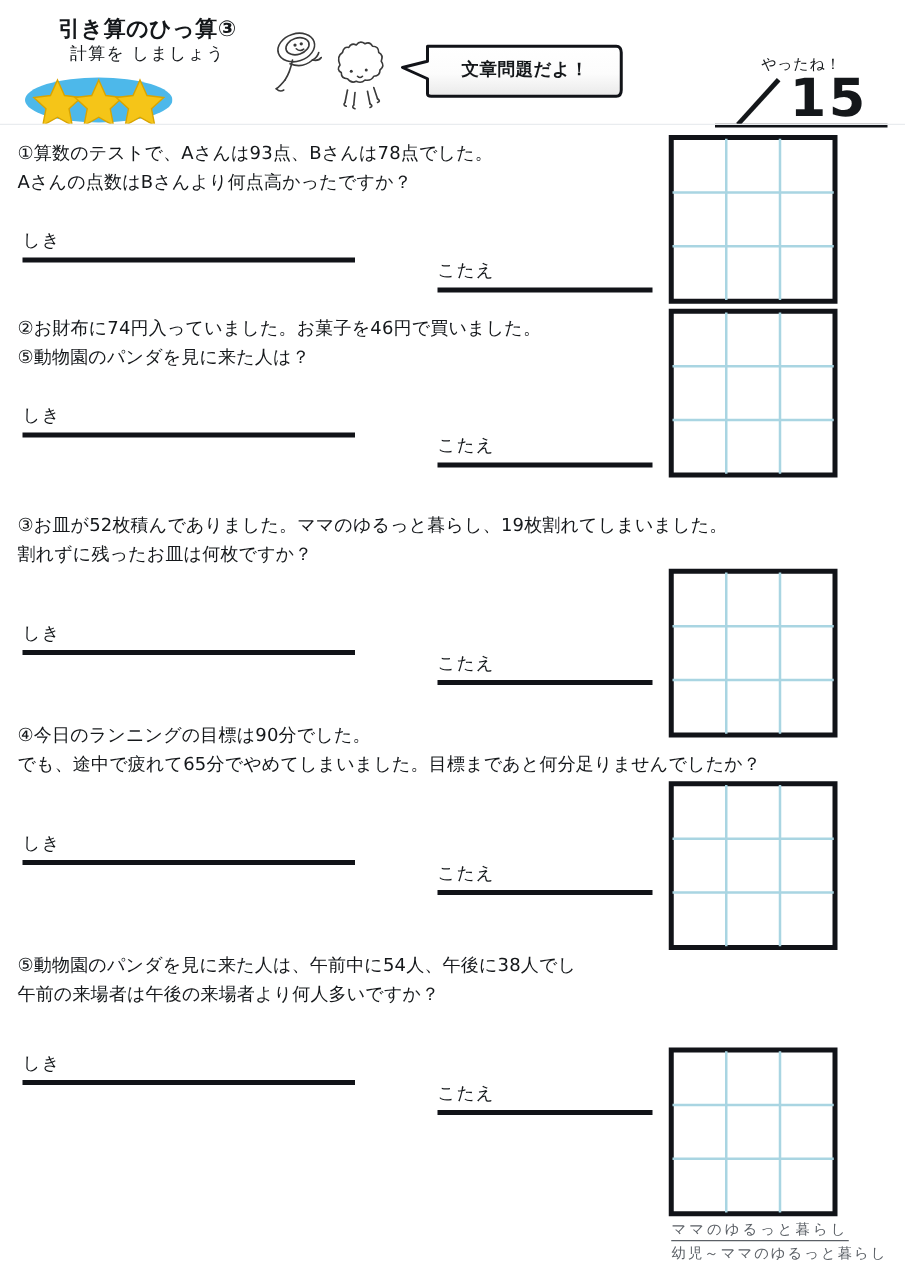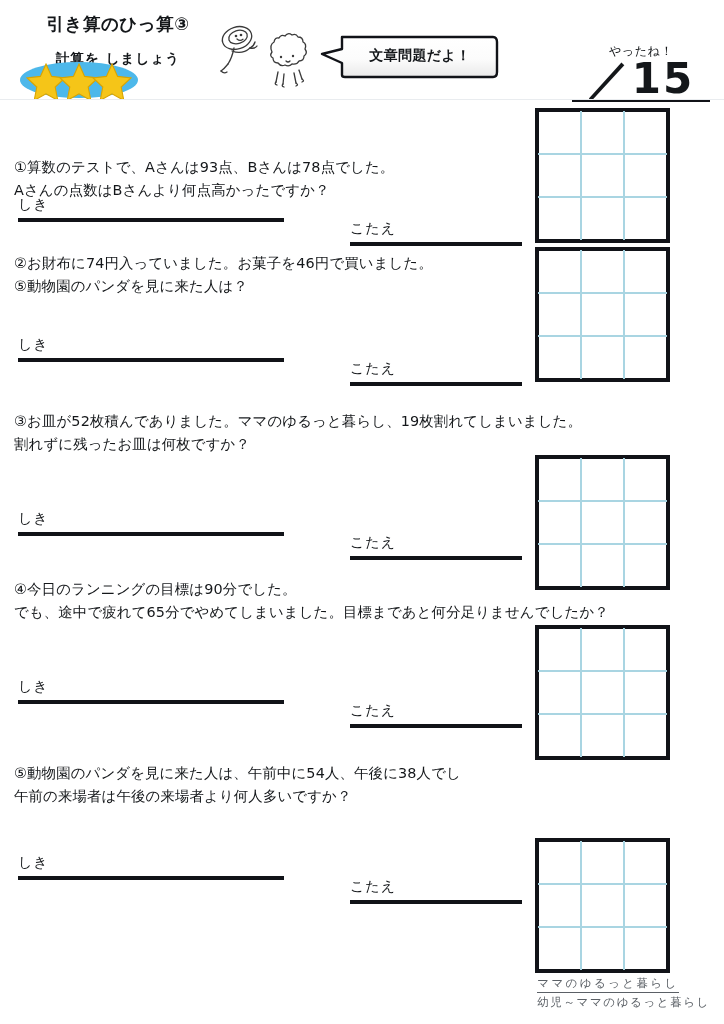--- a/index.html
+++ b/index.html
@@ -30,23 +30,23 @@
   }
   #worksheet-title {
     font-size: 17.5px;
     font-weight: 600;
     letter-spacing: .5px;
     line-height: 1.15;
     white-space: nowrap;
   }
   #worksheet-subtitle {
     font-size: 13.5px;
-    font-weight: 700;
+    font-weight: 400;
     letter-spacing: 1.1px;
-    margin-top: 16px;
+    margin-top: 0;
     white-space: nowrap;
   }
   #stars-badge {
     position: absolute;
     left: 20px; top: 61px;
     width: 118px; height: 38px;
   }
   #mascot-art {
     position: absolute;
     left: 208px; top: 22px;
@@ -118,21 +118,20 @@
     letter-spacing: .15px;
     font-weight: 500;
   }
   .q-line { white-space: nowrap; }
 
   .answer-row {
     position: absolute;
     left: 0;
     width: 724px;
     height: 44px;
-    margin-top: 12px;
   }
   .field { position: absolute; }
   .field-label {
     position: absolute;
     left: 0; top: 0;
     font-size: 14px;
     letter-spacing: 1px;
     font-weight: 500;
     white-space: nowrap;
   }
@@ -265,21 +264,21 @@
   <div id="score-block">
     <div id="score-praise">やったね！</div>
     <div id="score-total">／15</div>
     <div id="score-rule"></div>
   </div>
 
   <div id="header-divider"></div>
 </div>
 
 <div class="question" style="top:112px;">
-  <div class="q-text" style="top:0;margin-top:44px;">
+  <div class="q-text" style="top:0;">
     <div class="q-line">①算数のテストで、Aさんは93点、Bさんは78点でした。</div>
     <div class="q-line">Aさんの点数はBさんより何点高かったですか？</div>
   </div>
   <div class="answer-row" style="top:72px;">
     <div class="field field-shiki">
       <div class="field-label">しき</div>
       <div class="field-rule"></div>
     </div>
     <div class="field field-kotae" style="top:24px;">
       <div class="field-label">こたえ</div>

